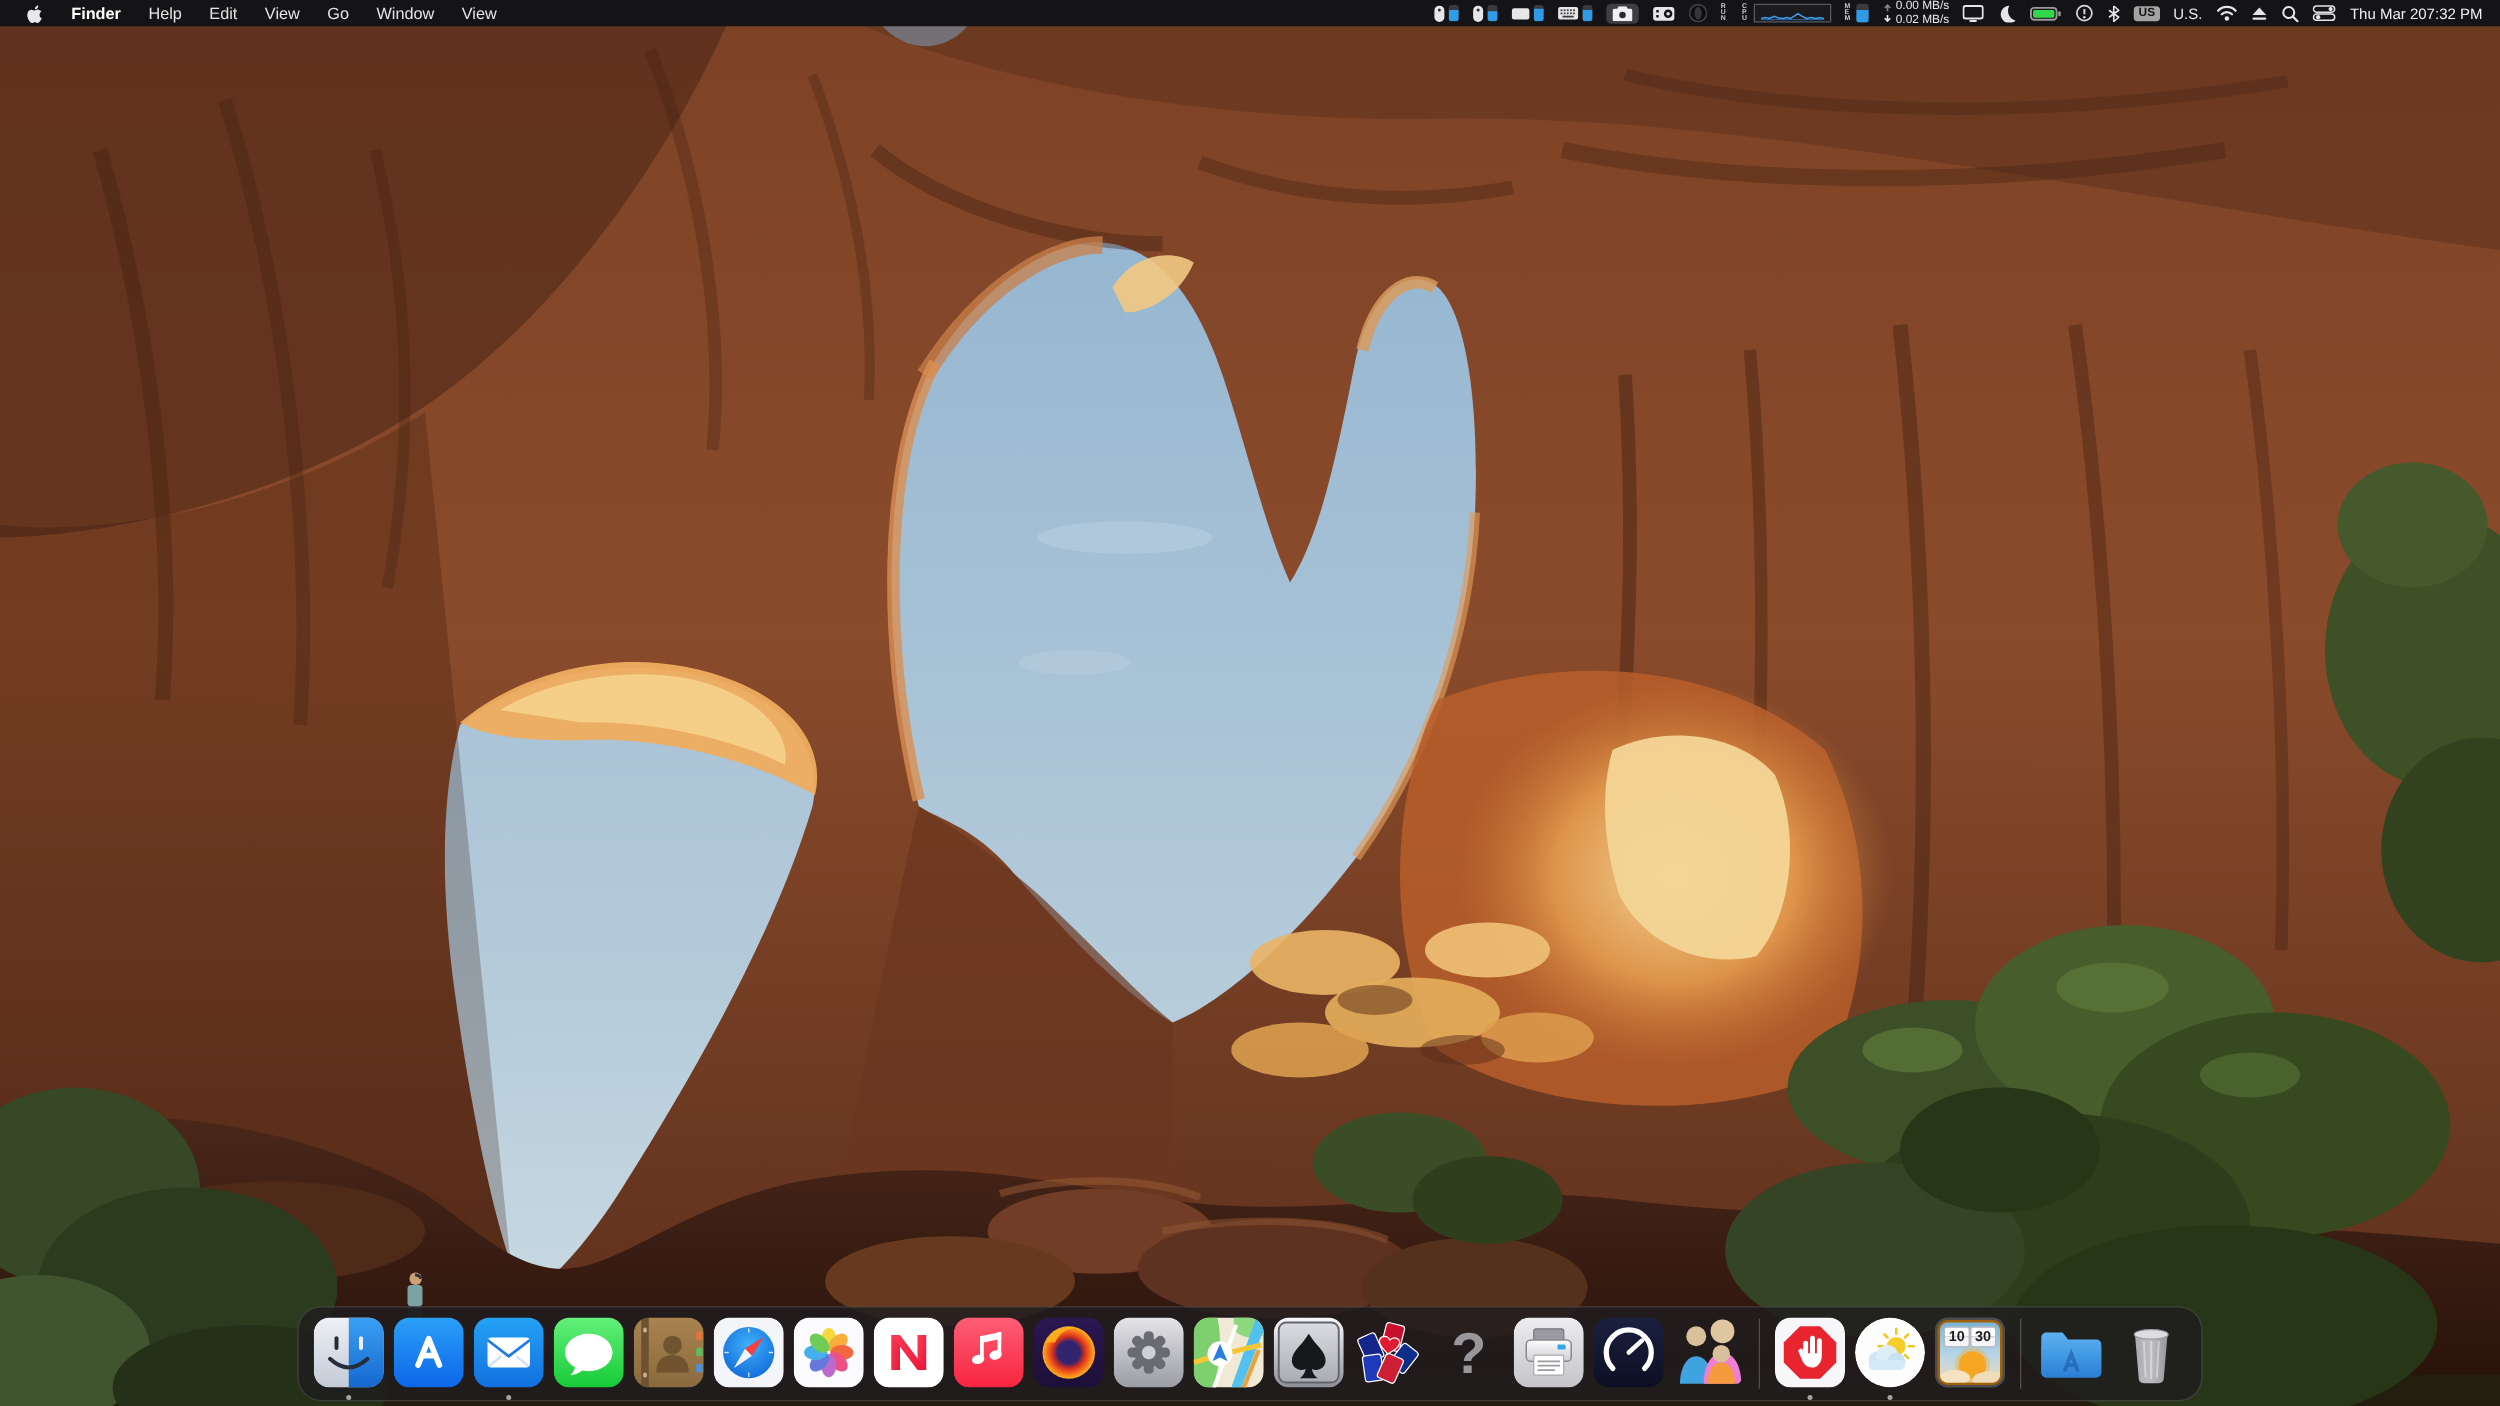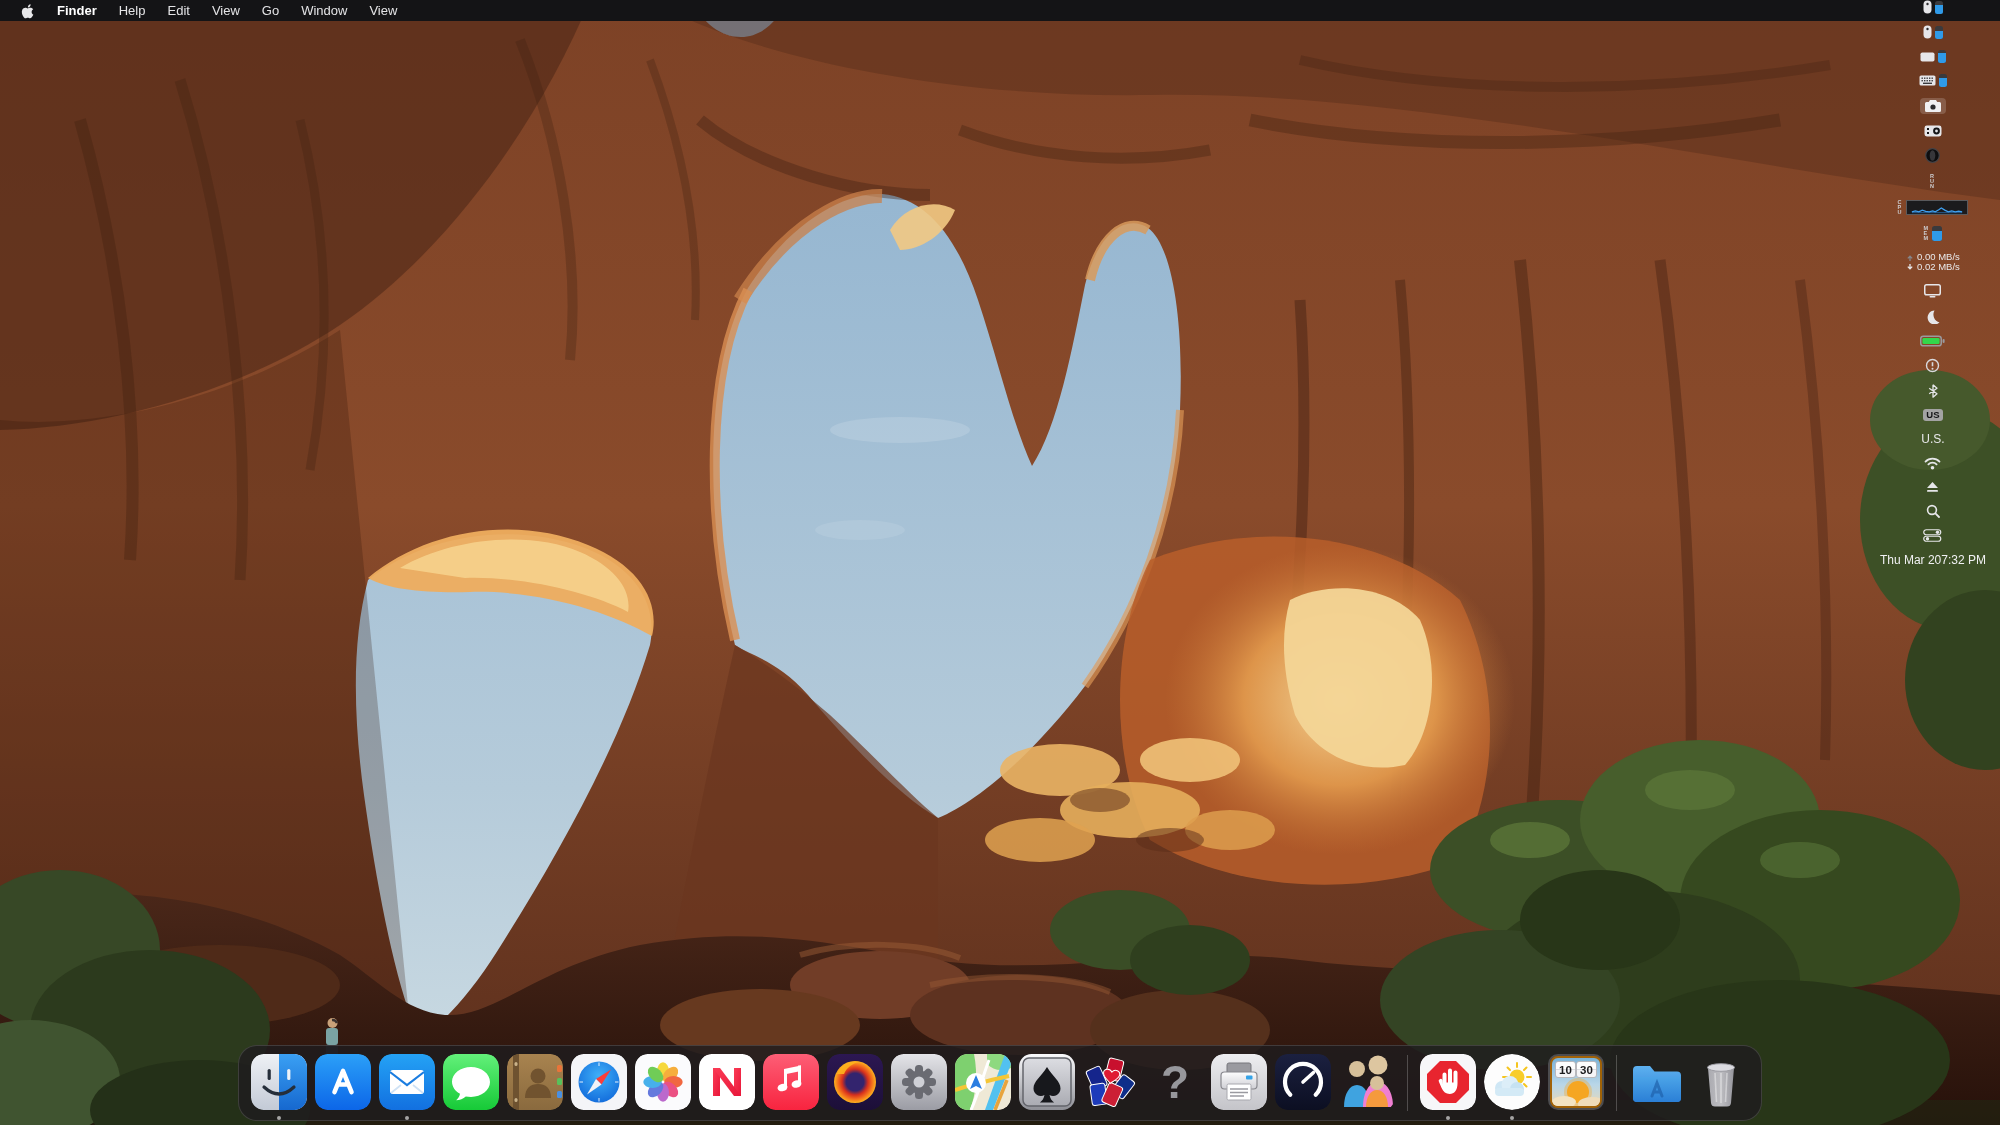--- a/index.html
+++ b/index.html
@@ -10,21 +10,21 @@
   
   .wallpaper { position:absolute; inset:0; }
 
   
   .menubar { position:absolute; top:0; left:0; right:0; height:21px; background:#141416;
     display:flex; align-items:center; color:#e8e8ea; font-size:13px; z-index:50; padding:0 14px 0 14px; }
   .mb-left { display:flex; align-items:center; height:100%; }
   .mb-apple { display:flex; align-items:center; padding:0 12px 0 6px; height:100%; }
   .mb-app { font-weight:bold; color:#ffffff; padding:0 11px; }
   .mb-item { padding:0 11px; color:#e4e4e6; }
-  .mb-right { margin-left:auto; display:flex; align-items:center; gap:11px; height:100%; font-size:12px;flex-direction:column; }
+  .mb-right { margin-left:auto; display:flex; align-items:center; gap:11px; height:100%; font-size:12px; }
   .pair { display:flex; align-items:center; gap:3px; }
   .lvl { width:8px; height:13px; background:#3a3a3d; border-radius:2.5px; position:relative; overflow:hidden; }
   .lvl i { position:absolute; bottom:0; left:0; right:0; background:#2f9ae8; display:block; }
   .lvl.big { width:10px; height:15px; }
   .vlabel { font-size:5.5px; line-height:5px; width:6px; word-break:break-all; color:#cdcdd0; font-weight:bold; letter-spacing:0; }
   .cpugraph { width:62px; height:15px; border:1px solid #59595c; background:#1b1b1d; display:block; }
   .netcol { display:flex; flex-direction:column; justify-content:center; line-height:1.1; font-size:9.5px; color:#e8e8ea; text-align:right; }
   .camwrap { background:rgba(255,255,255,0.18); border-radius:4px; padding:2px 5px; display:flex; align-items:center; }
   .usbadge { background:#a3a3a3; color:#141416; font-size:9.5px; font-weight:bold; border-radius:3px; padding:0.5px 3.5px; line-height:11px; }
   .clock { display:flex; gap:0; align-items:center; color:#f0f0f2; }

